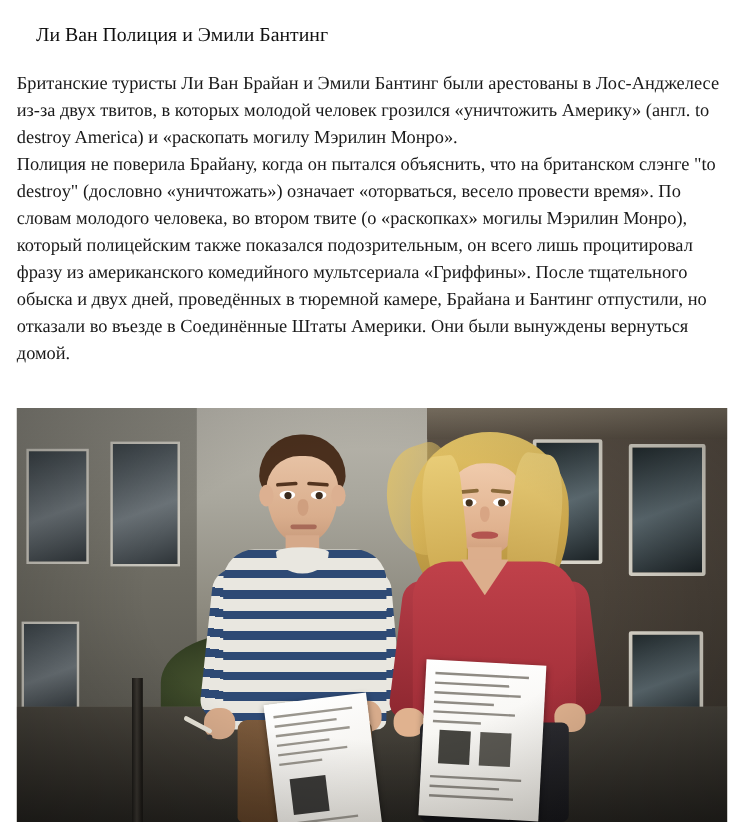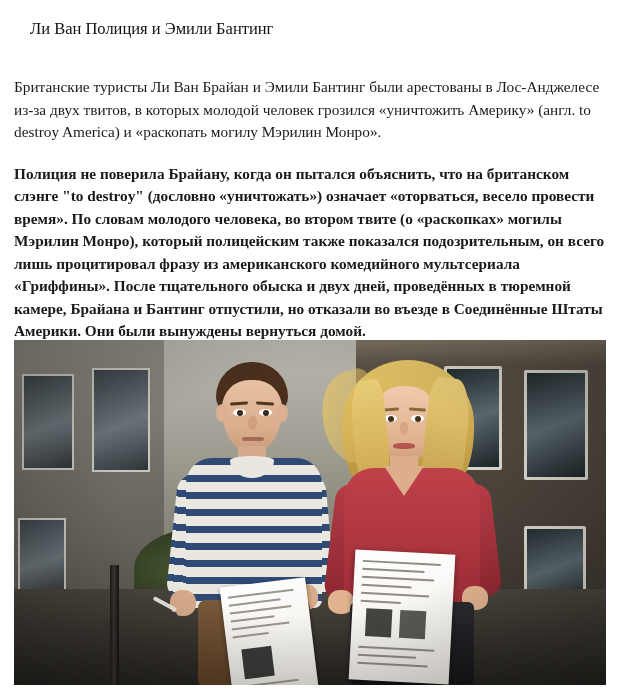--- a/index.html
+++ b/index.html
@@ -37,25 +37,23 @@
   .para {
     font-family: "Liberation Serif", serif;
     font-size: 15.3px;
     line-height: 1.47;
     color: #1a1a1a;
     margin: 0;
     padding: 0;
     text-align: left;
   }
   .para.first {
-    margin-top: 37px;
+    margin-top: 20px;
   }
   .para.second {
-    margin-top: 19px;
-    font-weight: bold;
   }
   .photo-wrap {
     position: absolute;
     left: 14px;
     top: 340px;
     width: 592px;
     height: 345px;
     overflow: hidden;
     background: #6d6a60;
   }

